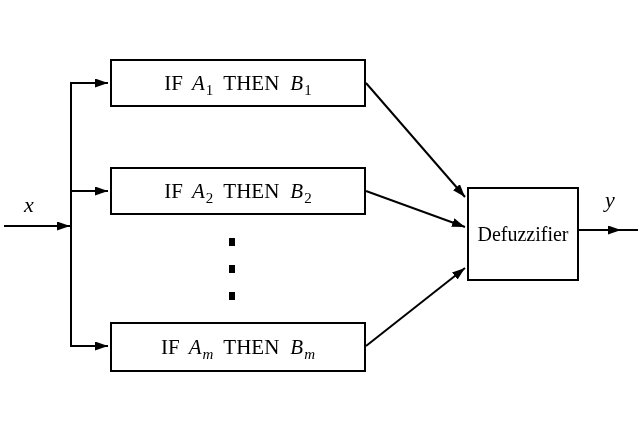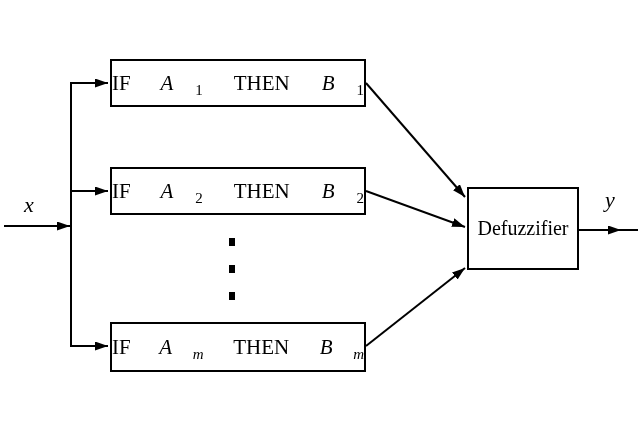--- a/index.html
+++ b/index.html
@@ -17,21 +17,21 @@
   .rule-box {
     position: absolute;
     left: 110px;
     width: 256px;
     height: 48px;
     border: 2px solid #000000;
     box-sizing: border-box;
     background: #ffffff;
     display: flex;
     align-items: center;
-    justify-content: space-between;
+    justify-content: center;
     font-size: 21px;
     white-space: nowrap;
   }
   .rule-box.r1 { top: 59px; }
   .rule-box.r2 { top: 167px; }
   .rule-box.r3 { top: 322px; height: 50px; }
 
   .rule-box .w-if   { margin-right: 9px; }
   .rule-box .w-then { margin-left: 10px; margin-right: 11px; }
   .rule-box .sym    { font-style: italic; }
@@ -40,21 +40,21 @@
     transform: translateY(7px);
     margin-left: 1px;
   }
   .rule-box.letter-sub .subscript { font-style: italic; }
 
   .defuzz-box {
     position: absolute;
     left: 467px;
     top: 187px;
     width: 112px;
-    height: 83px;
+    height: 94px;
     border: 2px solid #000000;
     box-sizing: border-box;
     background: #ffffff;
     display: flex;
     align-items: center;
     justify-content: center;
     font-size: 20px;
   }
 
   .io-label {

